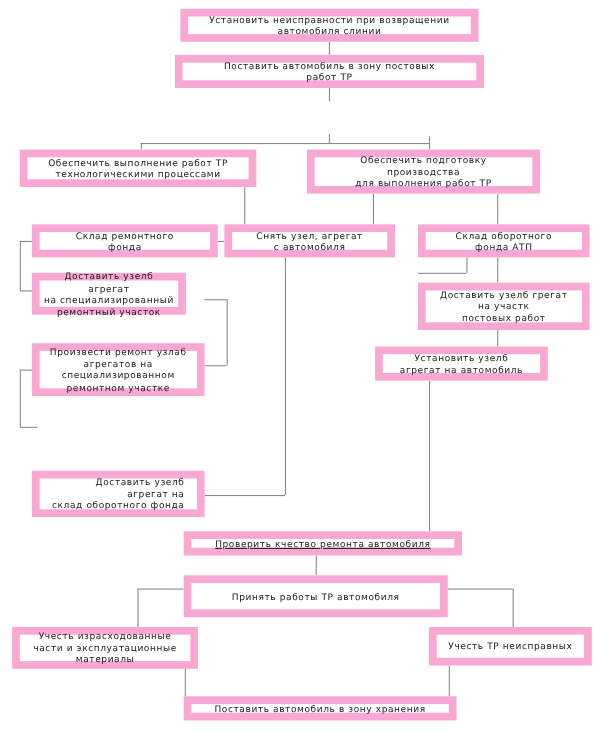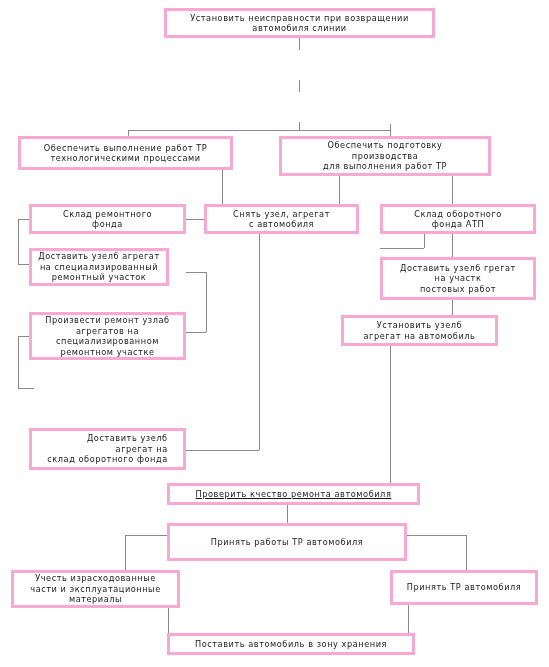--- a/index.html
+++ b/index.html
@@ -13,21 +13,21 @@
   #chart {
     position: relative;
     width: 549px;
     height: 667px;
     background: #ffffff;
     overflow: hidden;
   }
   .node {
     position: absolute;
     box-sizing: border-box;
-    border: 3px solid #f9a8d4;
+    border: 7px solid #f9a8d4;
     background: #ffffff;
     color: #1a1a1a;
     font-family: "DejaVu Sans", sans-serif;
     font-size: 8.2px;
     line-height: 10.5px;
     letter-spacing: 0.55px;
     text-align: center;
     display: flex;
     align-items: center;
     justify-content: center;
@@ -99,30 +99,32 @@
   <div class="conn h" style="left:407px; top:535px; width:59px;"></div>
   <div class="conn v" style="left:466px; top:535px; height:35px;"></div>
 
   <div class="conn v" style="left:168px; top:608px; height:25px;"></div>
 
   <div class="conn v" style="left:408px; top:605px; height:28px;"></div>
 
   <div class="node" style="left:164px; top:8px; width:271px; height:30px;">Установить неисправности при возвращении
 автомобиля слинии</div>
 
+  <div class="node" style="left:159px; top:50px; width:281px; height:30px;">Поставить автомобиль в зону постовых
+работ ТР</div>
 
 
   <div class="node" style="left:18px; top:136px; width:215px; height:34px;">Обеспечить выполнение работ ТР
 технологическими процессами</div>
 
   <div class="node" style="left:279px; top:136px; width:212px; height:40px;">Обеспечить подготовку
 производства
 для выполнения работ ТР</div>
 
-  <div class="node" style="left:29px; top:204px; width:157px; height:30px;">Склад ремонтного
+  <div class="node" style="left:29px; top:204px; width:169px; height:30px;">Склад ремонтного
 фонда</div>
 
   <div class="node" style="left:204px; top:204px; width:155px; height:30px;">Снять узел, агрегат
 с автомобиля</div>
 
   <div class="node" style="left:380px; top:204px; width:156px; height:30px;">Склад оборотного
 фонда АТП</div>
 
   <div class="node" style="left:29px; top:248px; width:140px; height:38px;">Доставить узелб агрегат
 на специализированный
@@ -146,17 +148,17 @@
 склад оборотного фонда</div>
 
   <div class="node" style="left:167px; top:483px; width:253px; height:22px;text-decoration:underline;">Проверить кчество ремонта автомобиля</div>
 
   <div class="node" style="left:167px; top:523px; width:240px; height:38px;">Принять работы ТР автомобиля</div>
 
   <div class="node" style="left:11px; top:570px; width:169px; height:38px;">Учесть израсходованные
 части и эксплуатационные
 материалы</div>
 
-  <div class="node" style="left:390px; top:570px; width:148px; height:35px;">Принять ТР автомобиля</div>
+  <div class="node" style="left:390px; top:570px; width:148px; height:35px;">Учесть ТР неисправных</div>
 
   <div class="node" style="left:167px; top:633px; width:248px; height:22px;">Поставить автомобиль в зону хранения</div>
 
 </div>
 
 </body></html>

